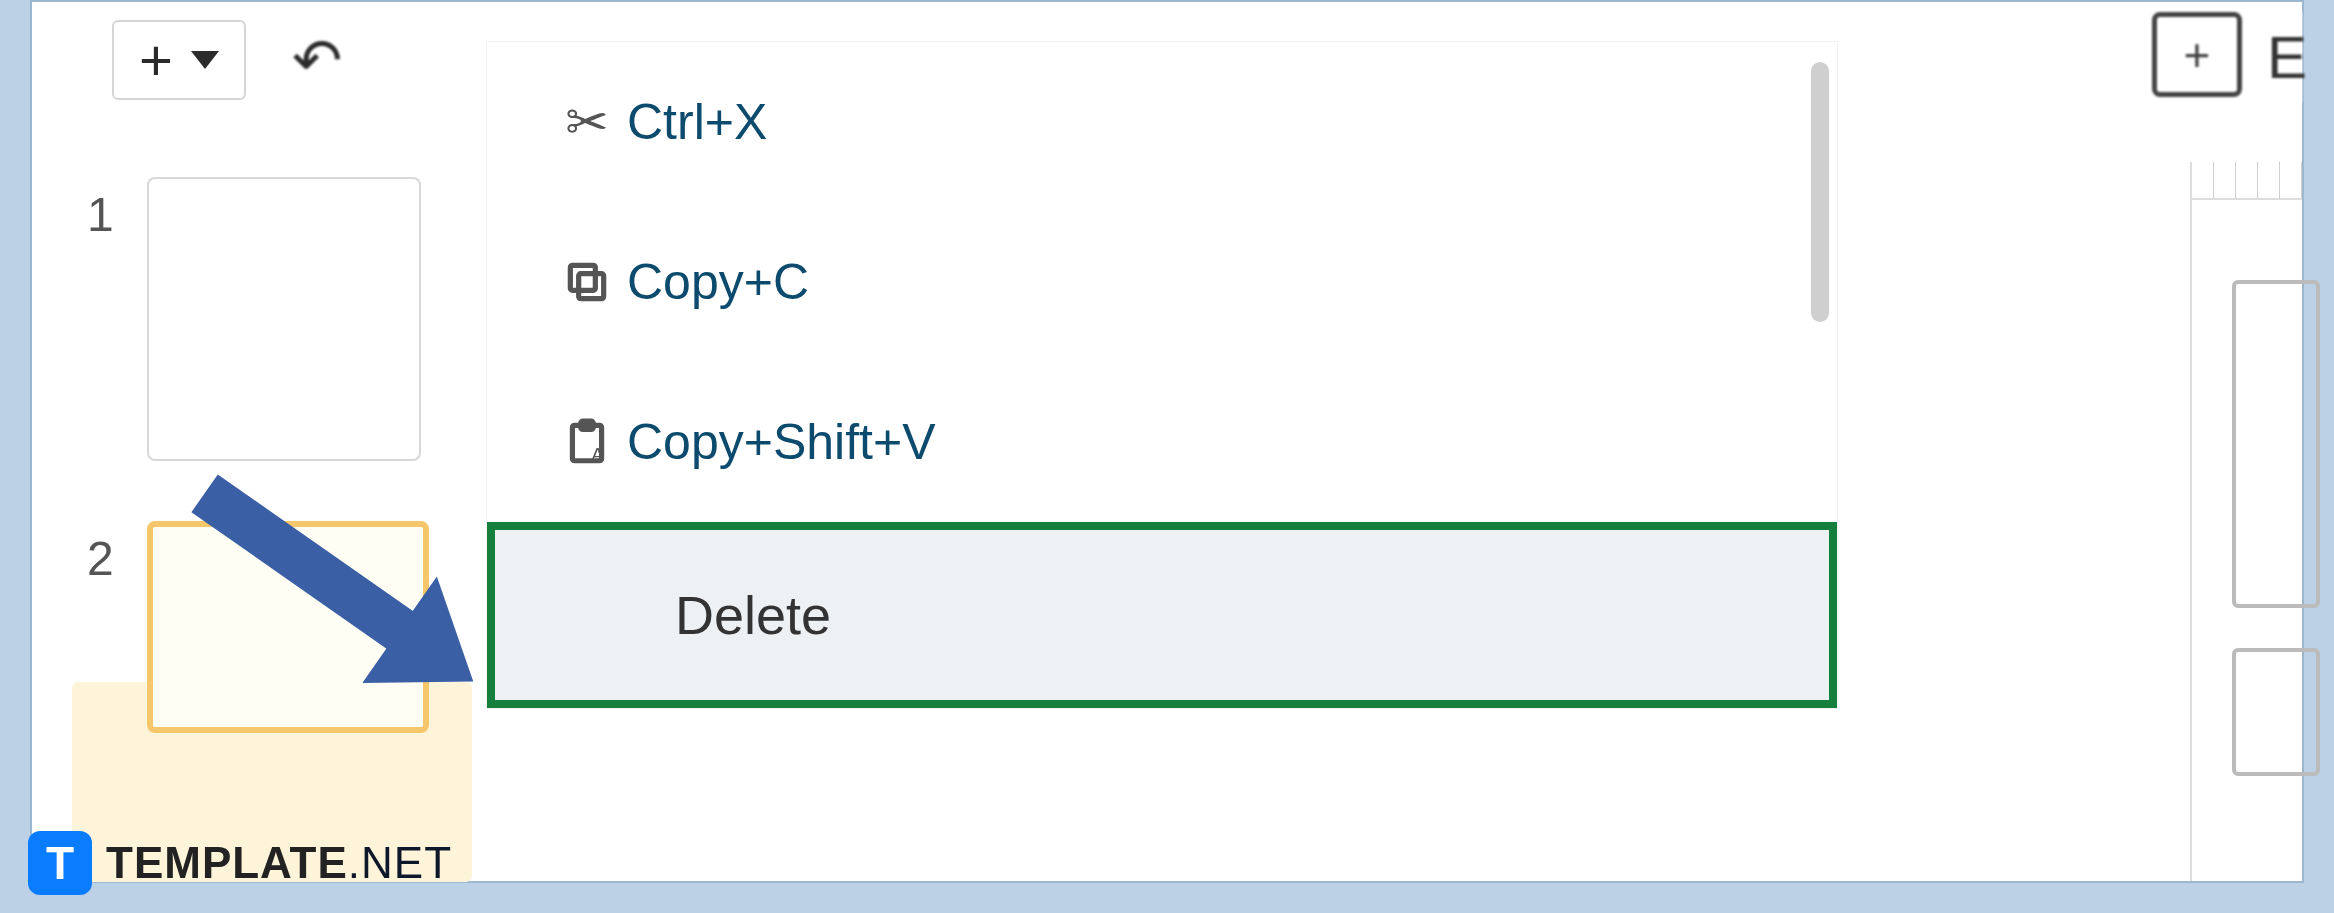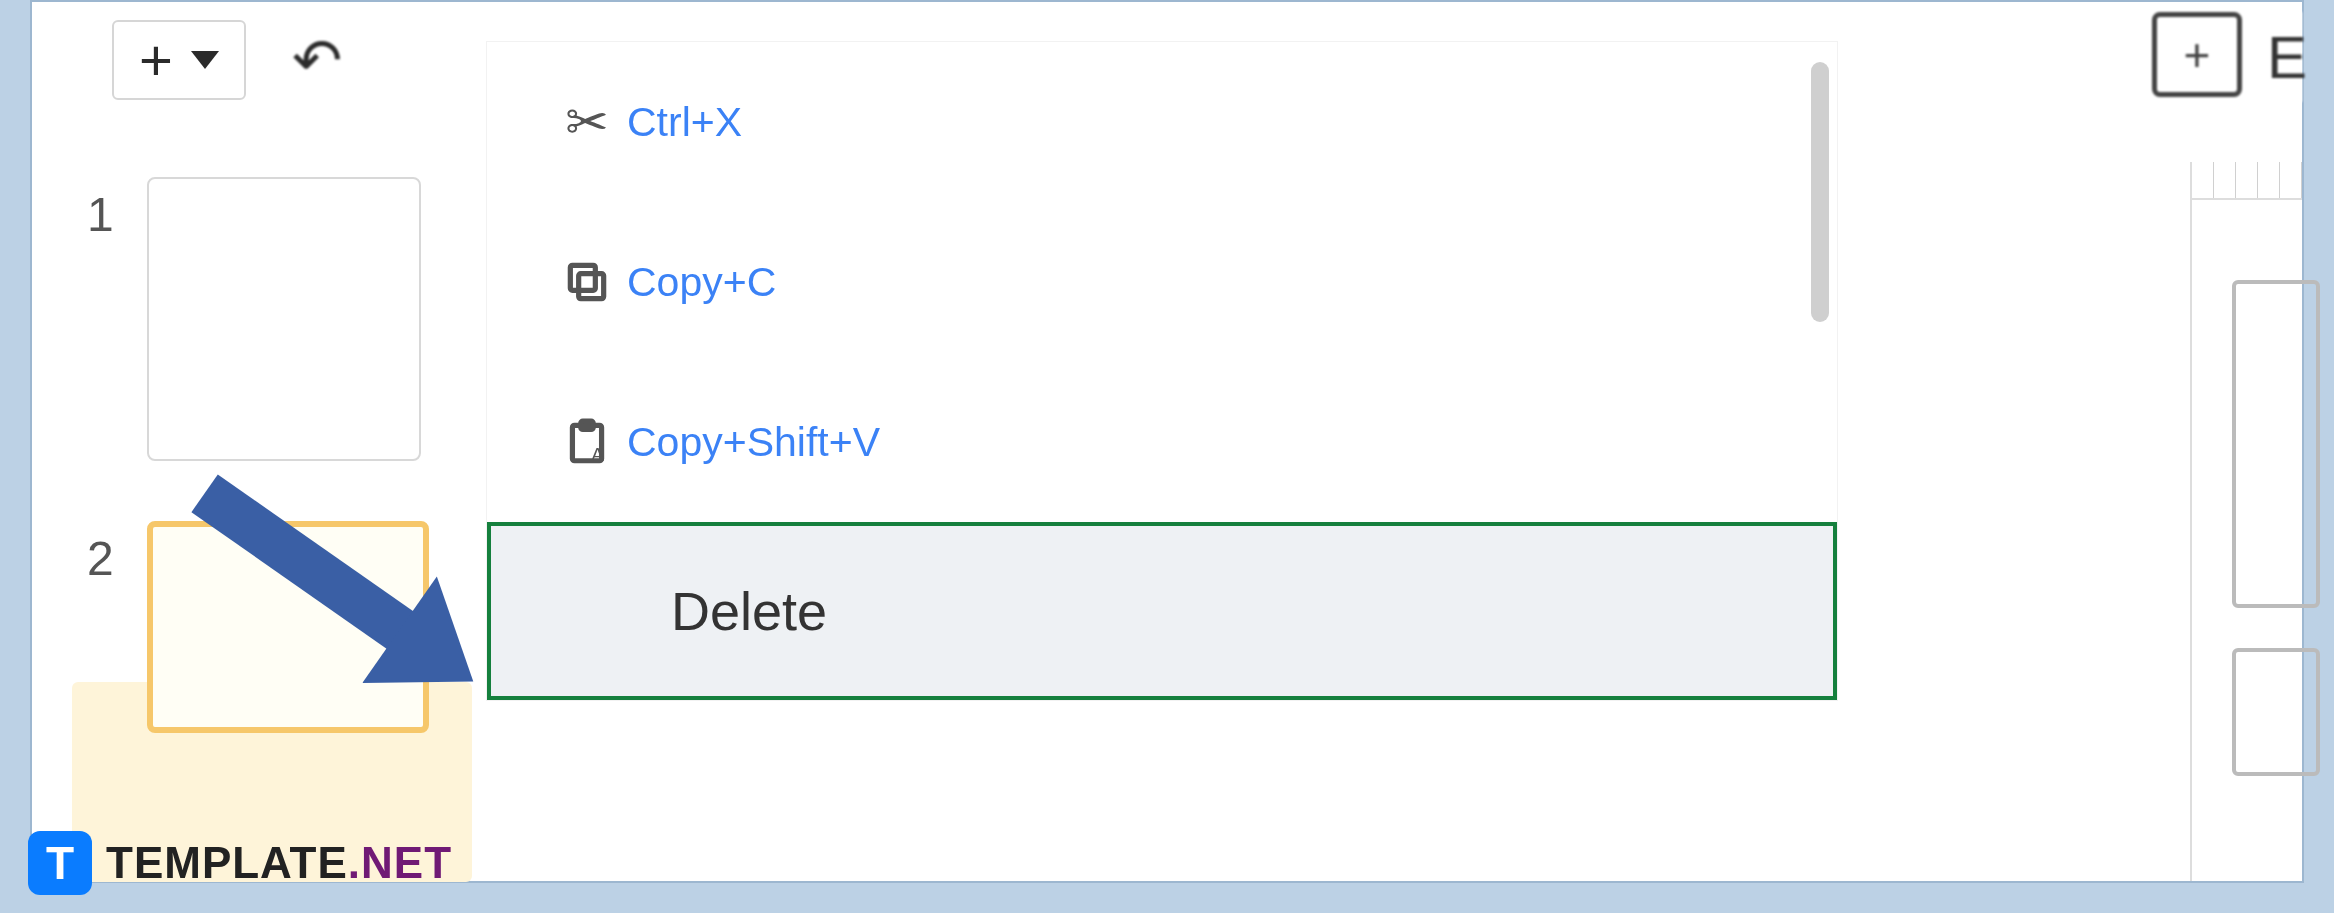--- a/index.html
+++ b/index.html
@@ -18,39 +18,39 @@
   .thumb-row{display:flex;align-items:flex-start;margin-bottom:60px}
   .thumb-num{font-size:48px;color:#555;width:60px;padding-top:10px}
   .thumb{width:270px;height:280px;background:#fff;border:2px solid #d8d8d8;border-radius:8px}
   .thumb.selected{border:6px solid #f6c76a;background:#fffef5;height:200px}
   .sel-bg{position:absolute;left:40px;top:680px;width:400px;height:200px;background:#fef4d9;border-radius:6px}
   
   .menu{position:absolute;left:455px;top:40px;width:1350px;background:#fff;box-shadow:0 0 0 1px rgba(0,0,0,.05);filter:blur(0.6px)}
   .menu-item{display:flex;align-items:center;height:160px;padding:0 60px;font-size:54px;color:#333}
   .menu-item .icon{width:80px;display:flex;justify-content:center;color:#555;font-size:52px}
   .menu-item .label{flex:1;padding-left:40px}
-  .menu-item .shortcut{color:#3b82f6;font-size:41px}
-  .menu-item.highlight{background:#eef1f4;border:4px solid #15803d;height:170px}
+  .menu-item .shortcut{color:#0c4a6e;font-size:50px}
+  .menu-item.highlight{background:#eef1f4;border:8px solid #15803d;height:170px}
   .menu-item.highlight .label{padding-left:120px}
   .scrollbar{position:absolute;right:8px;top:20px;width:18px;height:260px;background:#cfcfcf;border-radius:10px}
   
   .arrow{position:absolute;left:150px;top:540px;transform:rotate(35deg)}
   .arrow-line{width:250px;height:46px;background:#3a5fa5}
   .arrow-head{position:absolute;right:-78px;top:-42px;width:0;height:0;border-top:65px solid transparent;border-bottom:65px solid transparent;border-left:90px solid #3a5fa5}
   
   .rpanel{position:absolute;right:0;top:160px;width:110px;bottom:0;background:#fff;border-left:2px solid #ddd}
   .rpanel .ruler{height:36px;border-bottom:2px solid #ddd;display:flex}
   .rpanel .ruler span{flex:1;border-right:1px solid #d0d0d0}
   .rbox{margin:80px 0 0 40px;width:80px;height:320px;border:4px solid #bbb;border-radius:6px}
   .rbox2{margin:40px 0 0 40px;width:80px;height:120px;border:4px solid #bbb;border-radius:6px}
   
   .watermark{position:absolute;left:28px;bottom:18px;display:flex;align-items:center;gap:14px}
   .wm-badge{width:64px;height:64px;background:#0a7cff;border-radius:12px;color:#fff;font-size:46px;font-weight:bold;display:flex;align-items:center;justify-content:center}
   .wm-text{font-size:44px;font-weight:700;color:#222;letter-spacing:1px}
-  .wm-text .net{font-weight:700;color:#701a75}
+  .wm-text .net{font-weight:400;color:#0f172a}
 </style>
 </head>
 <body>
 
 <div class="frame">
 
   <div class="toolbar">
     <div class="btn-add">
       <span class="plus">+</span>
       <span class="caret"></span>

